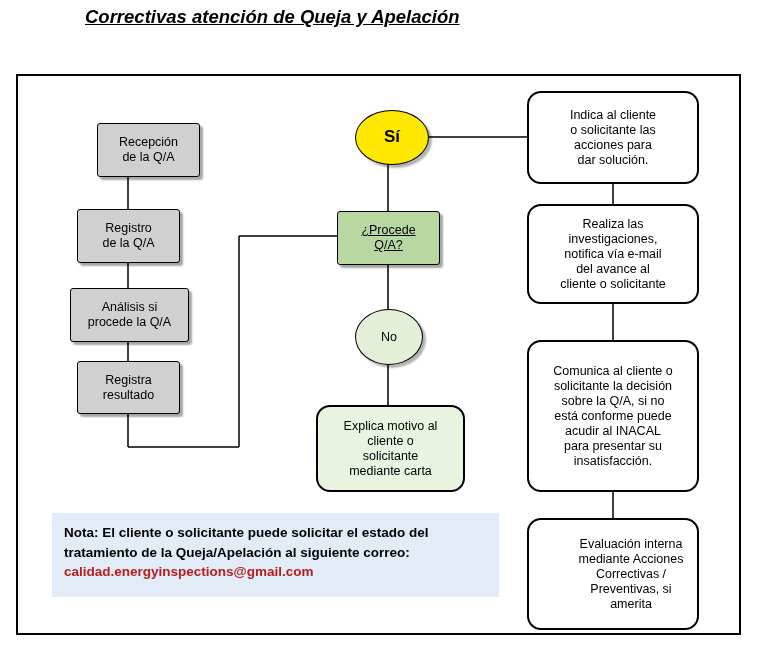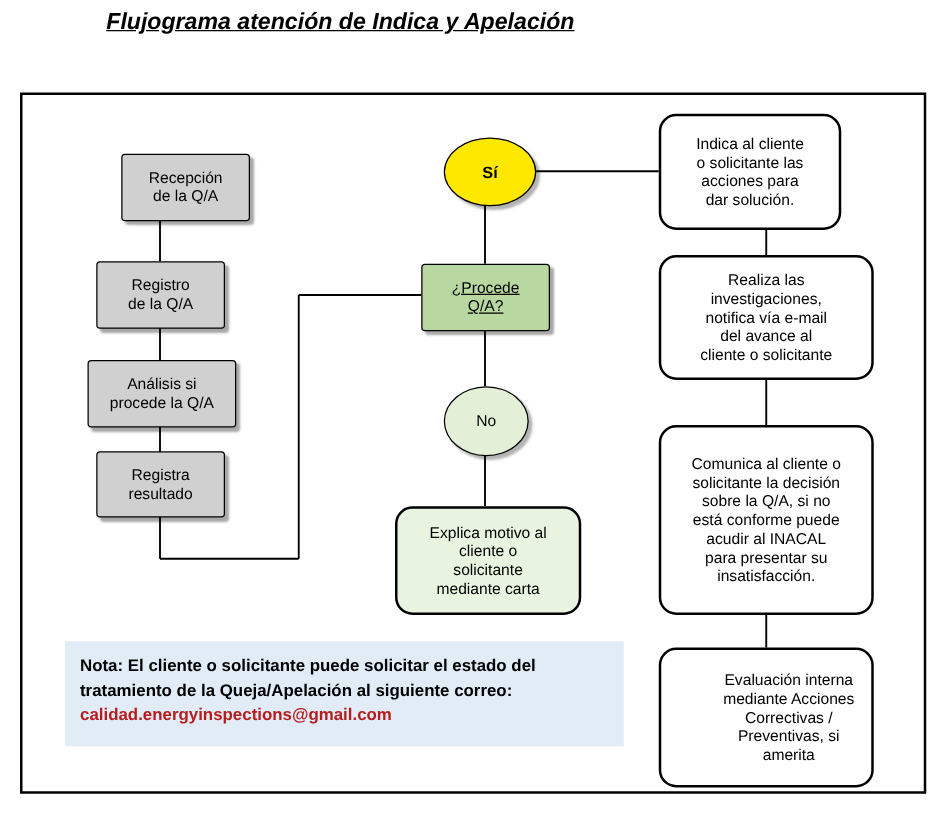--- a/index.html
+++ b/index.html
@@ -80,21 +80,21 @@
     border: 1.5px solid #000000;
     border-radius: 3px;
     box-shadow: 3px 3px 2px rgba(0,0,0,0.35);
   }
   .ellipse-yellow {
     background: #ffe800;
     border: 1.5px solid #000000;
     border-radius: 50%;
     box-shadow: 3px 3px 2px rgba(0,0,0,0.3);
     font-weight: bold;
-    font-size: 13px;
+    font-size: 17px;
   }
   .ellipse-green {
     background: #e3efd6;
     border: 1.5px solid #000000;
     border-radius: 50%;
     box-shadow: 3px 3px 2px rgba(0,0,0,0.3);
     font-size: 12.5px;
   }
   .note-box {
     position: absolute;
@@ -114,21 +114,21 @@
   .note-email {
     color: #b91c1c;
     font-weight: bold;
   }
 </style>
 </head>
 <body>
 
 <div id="canvas">
 
-  <div class="title">Flujograma atención de Indica y Apelación</div>
+  <div class="title">Correctivas atención de Queja y Apelación</div>
 
   <div class="outer-frame"></div>
 
   <svg class="lines" xmlns="http://www.w3.org/2000/svg">
 
     <line x1="128" y1="176" x2="128" y2="209" stroke="#000" stroke-width="1.5"></line>
     <line x1="128" y1="262" x2="128" y2="288" stroke="#000" stroke-width="1.5"></line>
     <line x1="128" y1="341" x2="128" y2="362" stroke="#000" stroke-width="1.5"></line>
 
     <line x1="128" y1="413" x2="128" y2="447" stroke="#000" stroke-width="1.5"></line>
@@ -166,21 +166,21 @@
   <div class="node rect-green" style="left:337px; top:211px; width:103px; height:54px; white-space:pre-line;text-decoration:underline;">¿Procede
 Q/A?</div>
 
   <div class="node ellipse-green" style="left:355px; top:309px; width:68px; height:56px;">No</div>
 
   <div class="node rect-round-green" style="left:316px; top:405px; width:149px; height:87px; white-space:pre-line;">Explica motivo al
 cliente o
 solicitante
 mediante carta</div>
 
-  <div class="node rect-round-white" style="left:527px; top:91px; width:146px; height:93px; white-space:pre-line;">Indica al cliente
+  <div class="node rect-round-white" style="left:527px; top:91px; width:172px; height:93px; white-space:pre-line;">Indica al cliente
 o solicitante las
 acciones para
 dar solución.</div>
 
   <div class="node rect-round-white" style="left:527px; top:204px; width:172px; height:100px; white-space:pre-line;">Realiza las
 investigaciones,
 notifica vía e-mail
 del avance al
 cliente o solicitante</div>
 

